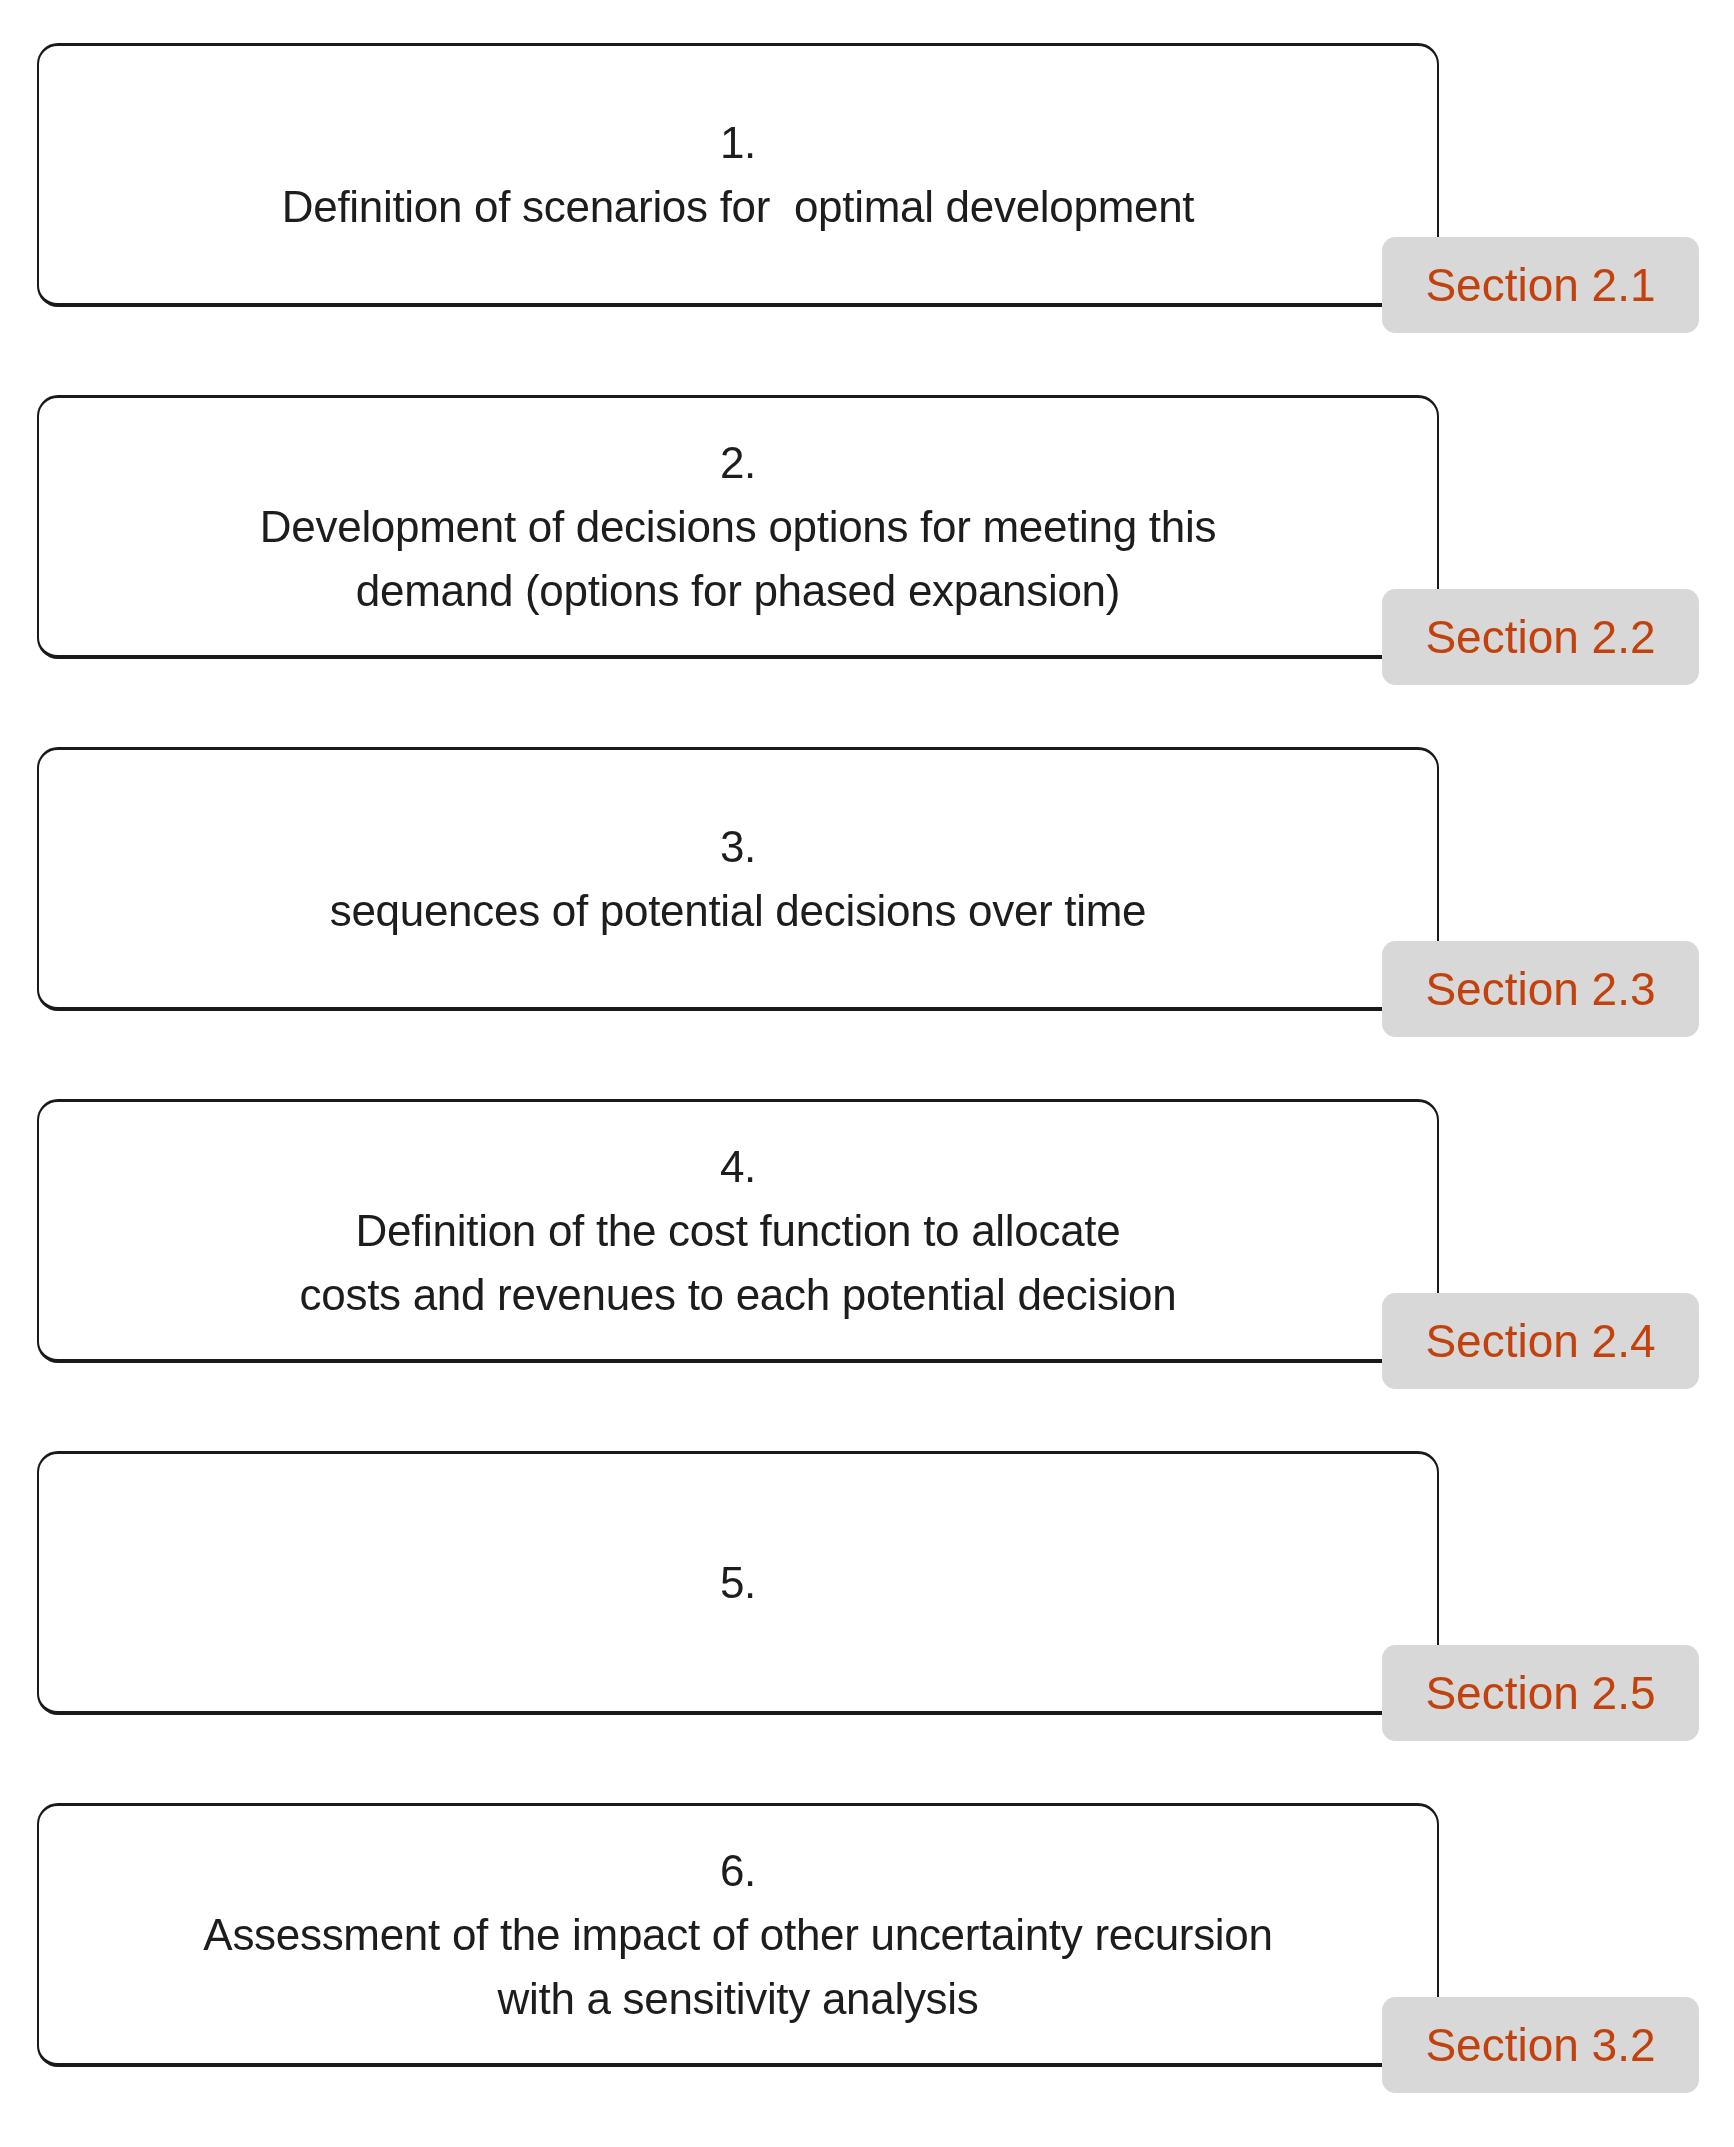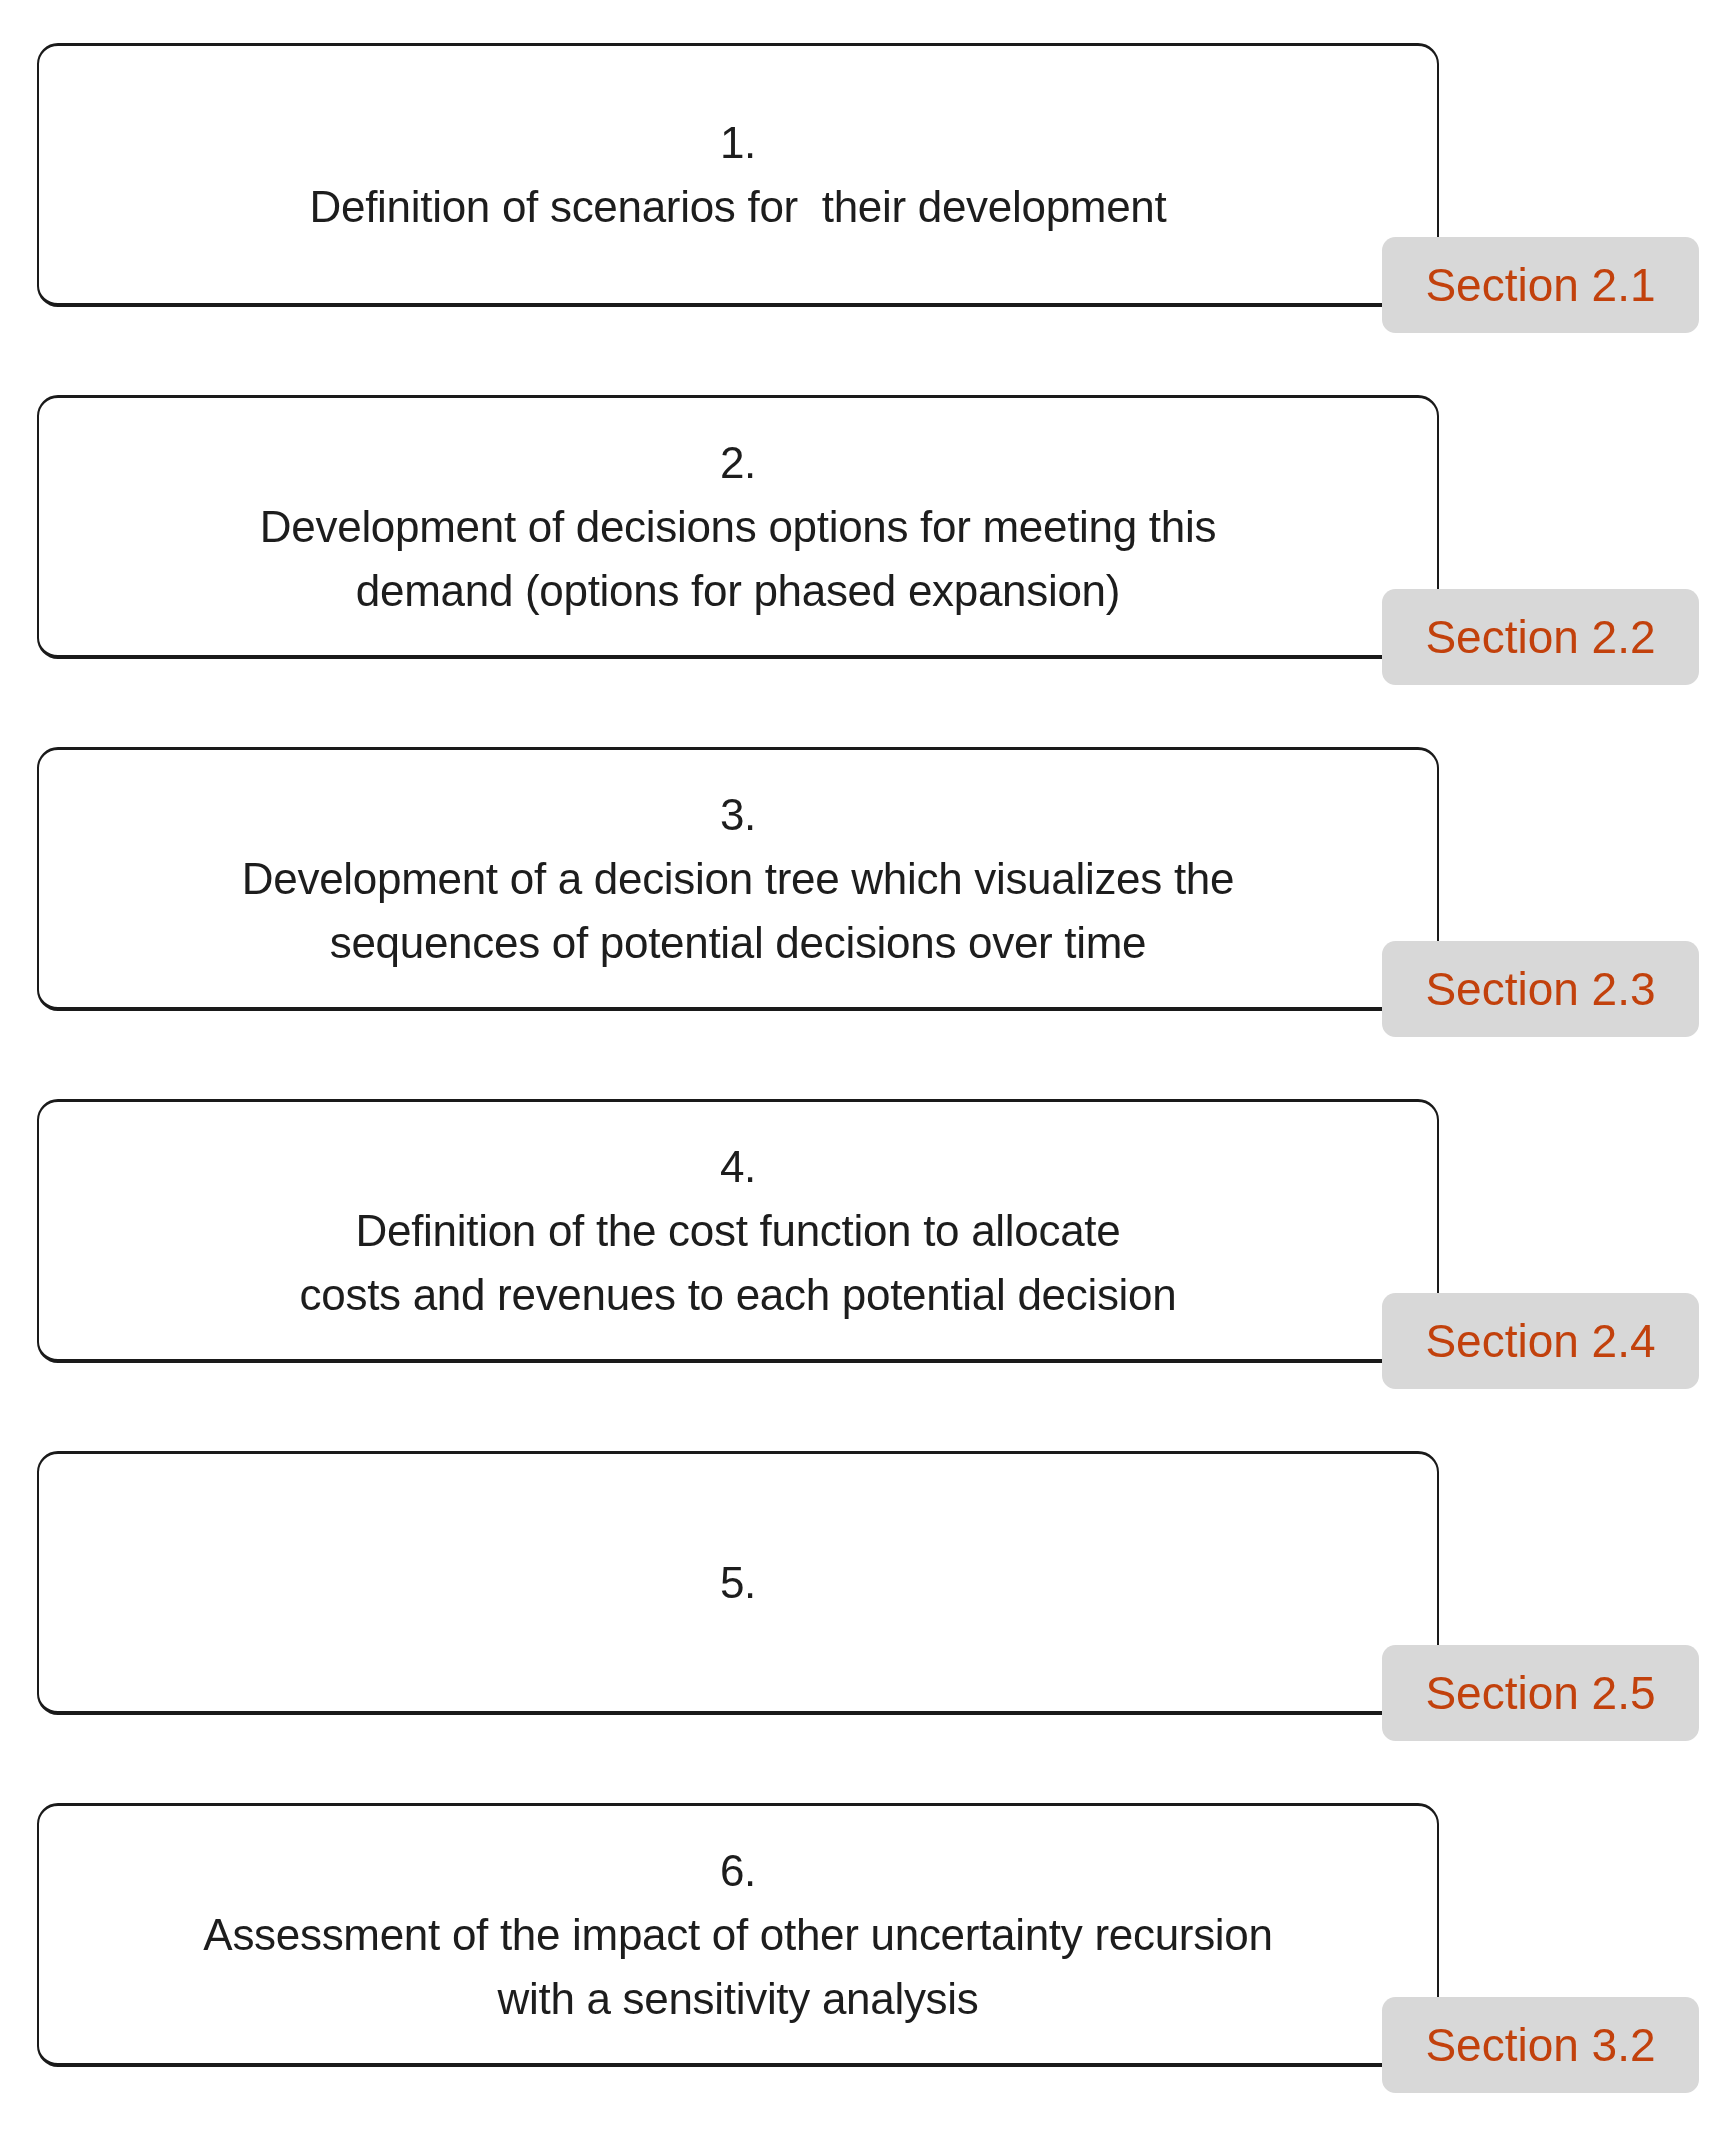--- a/index.html
+++ b/index.html
@@ -65,38 +65,37 @@
     z-index: 2;
   }
 </style>
 </head>
 <body>
 
 <div class="page">
   <div class="step-row">
     <div class="step-box">
       <div class="step-number">1.</div>
-      <div class="step-line">Definition of scenarios for  their development</div>
+      <div class="step-line">Definition of scenarios for  optimal development</div>
       <div class="section-badge">Section 2.1</div>
     </div>
   </div>
 
   <div class="step-row">
     <div class="step-box">
       <div class="step-number">2.</div>
       <div class="step-line">Development of decisions options for meeting this</div>
       <div class="step-line">demand (options for phased expansion)</div>
       <div class="section-badge">Section 2.2</div>
     </div>
   </div>
 
   <div class="step-row">
     <div class="step-box">
       <div class="step-number">3.</div>
-      <div class="step-line">Development of a decision tree which visualizes the</div>
       <div class="step-line">sequences of potential decisions over time</div>
       <div class="section-badge">Section 2.3</div>
     </div>
   </div>
 
   <div class="step-row">
     <div class="step-box">
       <div class="step-number">4.</div>
       <div class="step-line">Definition of the cost function to allocate</div>
       <div class="step-line">costs and revenues to each potential decision</div>

